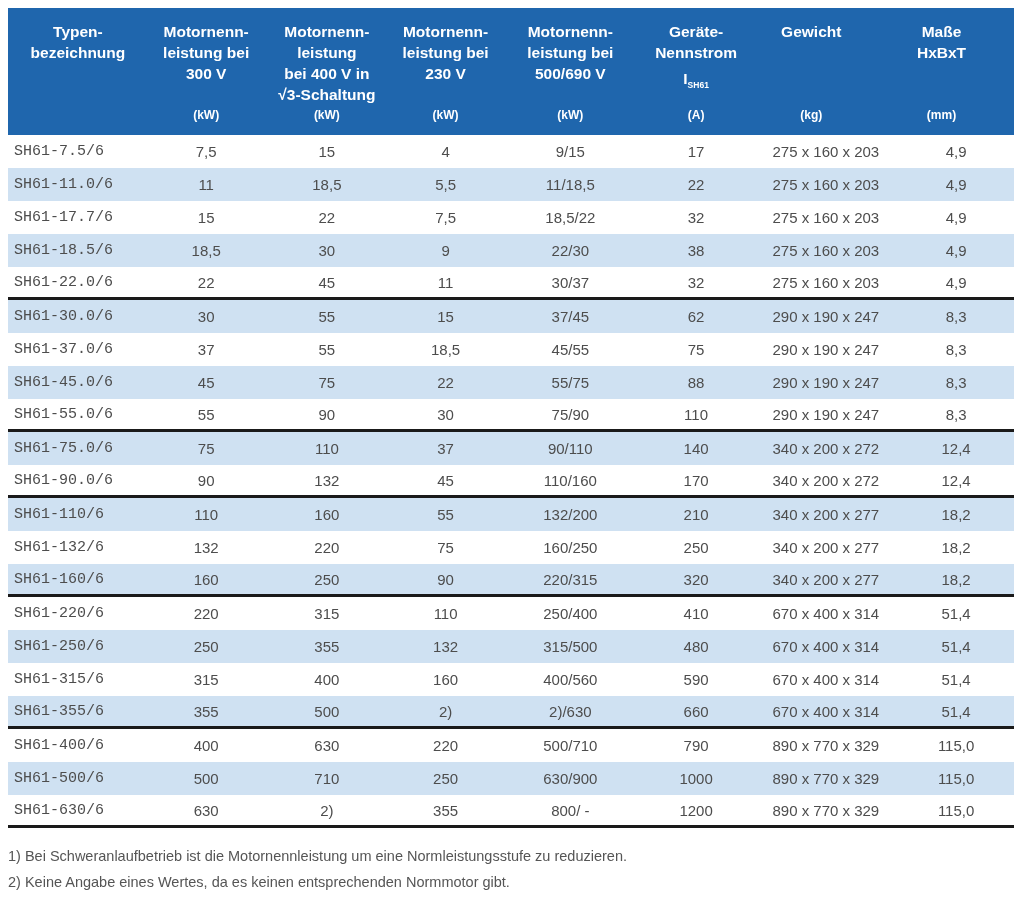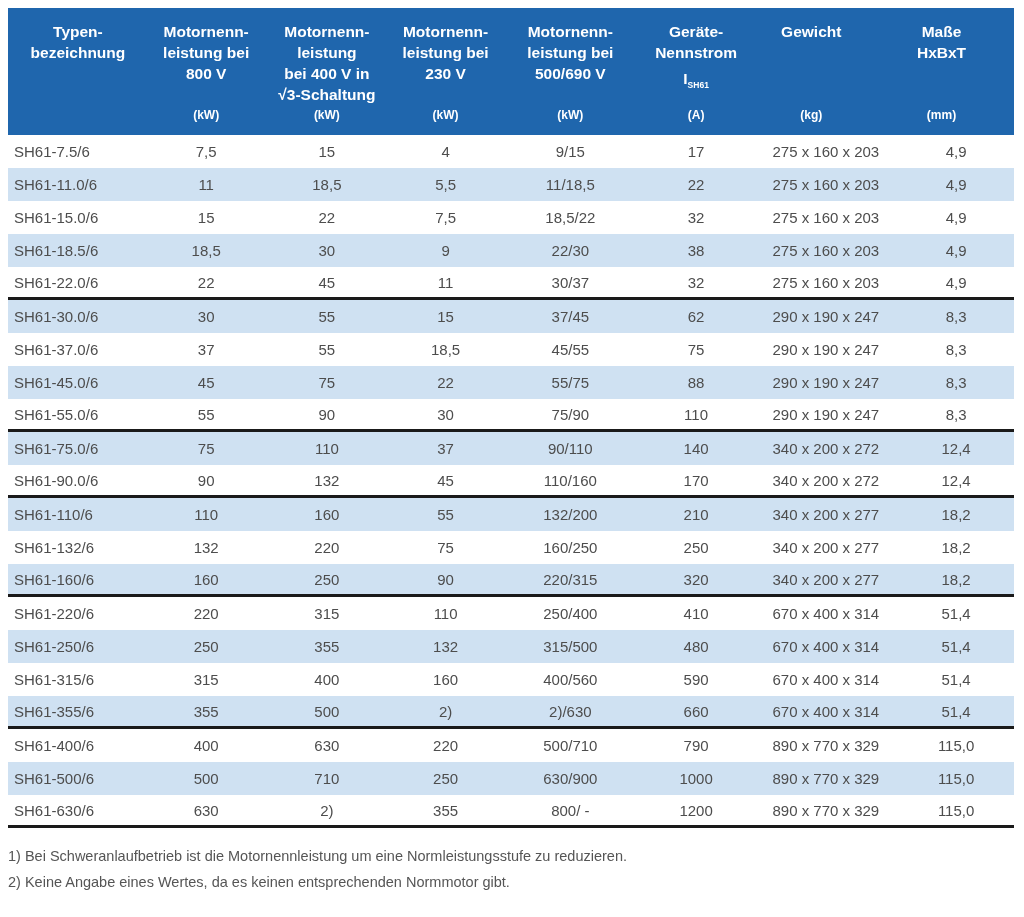--- a/index.html
+++ b/index.html
@@ -34,21 +34,21 @@
 
   
   .tbody { font-size: 15px; color: var(--body-text, #4d4d4d); }
   .row { display: flex; height: 33px; align-items: stretch; background: #ffffff; }
   .row.stripe { background: var(--stripe-bg, #cfe1f2); }
   .row.group-end { border-bottom: 3px solid var(--separator, #1a1a1a); }
   .cell {
     display: flex; align-items: center; justify-content: center;
     text-align: center; white-space: nowrap;
   }
-  .cell.type-cell { justify-content: flex-start; text-align: left; padding-left: 6px; }
+  .cell.type-cell { justify-content: flex-start; text-align: left; padding-left: 6px; font-family: Liberation Mono, monospace; }
 
   
   .c1 { width: 13.9%; }
   .c2 { width: 11.6%; }
   .c3 { width: 12.4%; }
   .c4 { width: 11.2%; }
   .c5 { width: 13.6%; }
   .c6 { width: 11.4%; }
   .c7 { width: 14.4%; }
   .c8 { width: 11.5%; }
@@ -71,21 +71,21 @@
           <div>Typen-</div>
           <div>bezeichnung</div>
         </div>
         <div class="hspacer"></div>
         <div class="hunit"></div>
       </div>
       <div class="hcell c2">
         <div class="htitle">
           <div>Motornenn-</div>
           <div>leistung bei</div>
-          <div>800 V</div>
+          <div>300 V</div>
         </div>
         <div class="hspacer"></div>
         <div class="hunit">(kW)</div>
       </div>
       <div class="hcell c3">
         <div class="htitle">
           <div>Motornenn-</div>
           <div>leistung</div>
           <div>bei 400 V in</div>
           <div>√3-Schaltung</div>
@@ -151,21 +151,21 @@
         <div class="cell c1 type-cell">SH61-11.0/6</div>
         <div class="cell c2">11</div>
         <div class="cell c3">18,5</div>
         <div class="cell c4">5,5</div>
         <div class="cell c5">11/18,5</div>
         <div class="cell c6">22</div>
         <div class="cell c7">275 x 160 x 203</div>
         <div class="cell c8">4,9</div>
       </div>
       <div class="row">
-        <div class="cell c1 type-cell">SH61-15.0/6</div>
+        <div class="cell c1 type-cell">SH61-17.7/6</div>
         <div class="cell c2">15</div>
         <div class="cell c3">22</div>
         <div class="cell c4">7,5</div>
         <div class="cell c5">18,5/22</div>
         <div class="cell c6">32</div>
         <div class="cell c7">275 x 160 x 203</div>
         <div class="cell c8">4,9</div>
       </div>
       <div class="row stripe">
         <div class="cell c1 type-cell">SH61-18.5/6</div>

